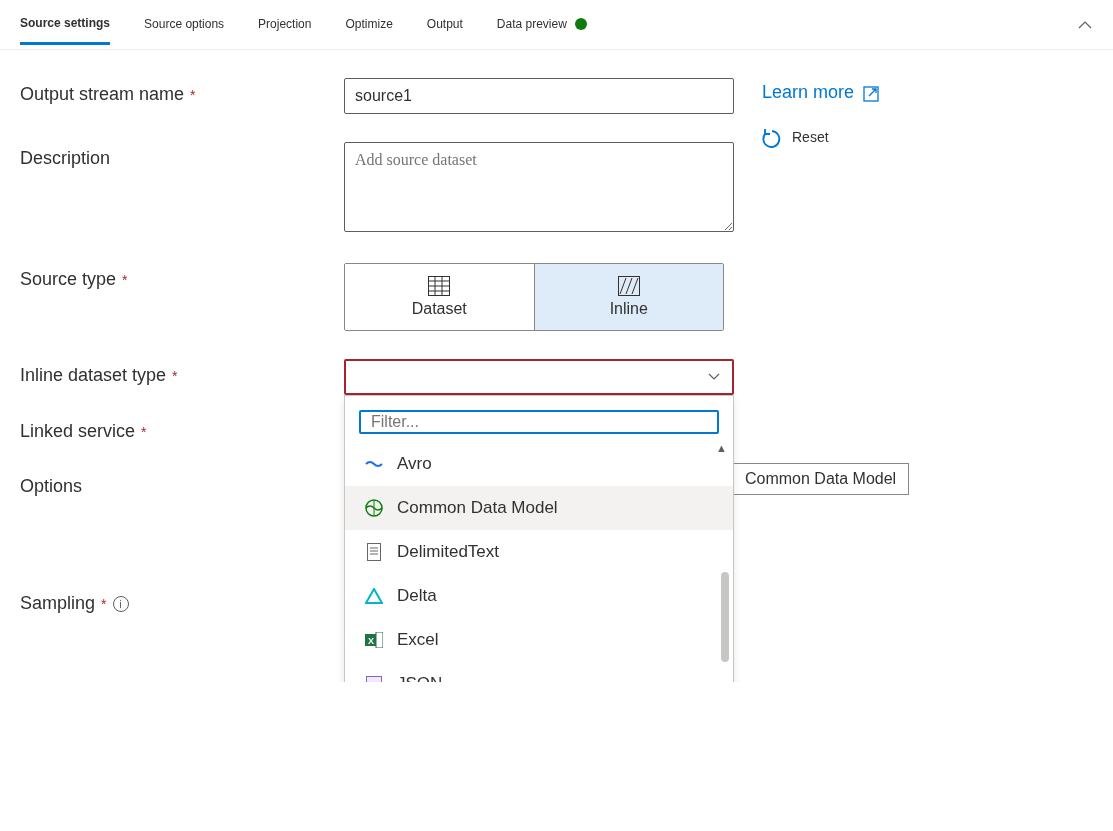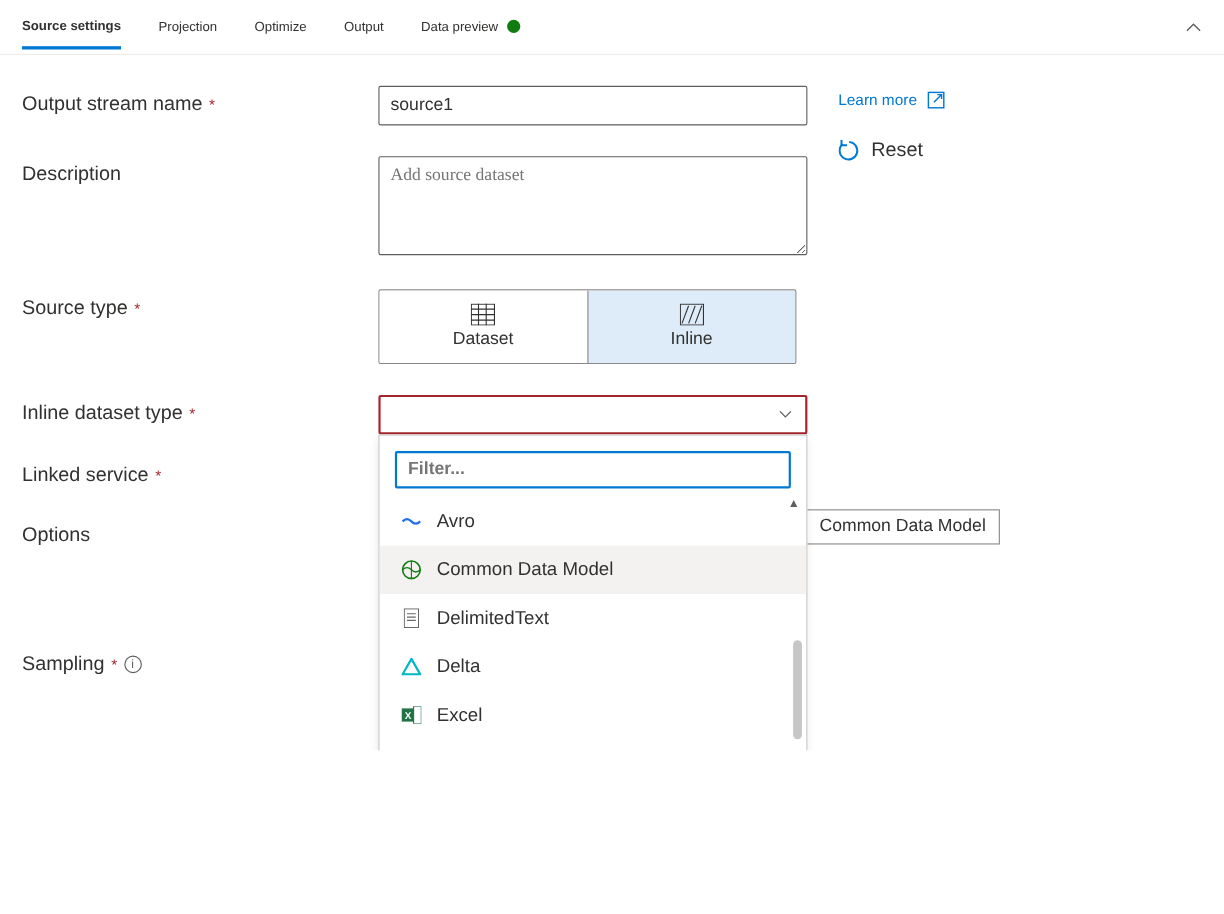--- a/index.html
+++ b/index.html
@@ -157,27 +157,26 @@
     width: 390px;
     background: #fff;
     border: 1px solid #c8c6c4;
     box-shadow: 0 4px 8px rgba(0,0,0,0.1);
     z-index: 10;
     padding: 8px 0 0 0;
   }
   .dd-filter {
     margin: 6px 14px 8px 14px;
     width: calc(100% - 28px);
-    height: 34px;
+    height: 24px;
     border: 2px solid #0078d4;
     border-radius: 2px;
     padding: 0 10px;
     font-size: 16px;
     outline: none;
-    font-weight: bold;
   }
   .dd-list {
     max-height: 370px;
     overflow-y: auto;
     display: flex;
     flex-direction: column;
     position:relative;
   }
   .dd-item {
     display: flex;
@@ -217,32 +216,32 @@
     border-radius: 4px;
   }
   .side-col {
     display: flex;
     flex-direction: column;
     gap: 26px;
     padding-top: 4px;
   }
   .link {
     color: #0078d4;
+    font-size: 18px;
+    cursor: pointer;
+    display: flex;
+    align-items: flex-end;
+    gap: 8px;
+  }
+  .reset {
+    color: #323130;
     font-size: 14px;
     cursor: pointer;
     display: flex;
     align-items: flex-start;
-    gap: 8px;
-  }
-  .reset {
-    color: #323130;
-    font-size: 18px;
-    cursor: pointer;
-    display: flex;
-    align-items: flex-end;
     gap: 10px;
   }
   .tooltip {
     position: absolute;
     left: 732px;
     top: 413px;
     border: 1px solid #8a8886;
     background: #fff;
     padding: 6px 12px;
     font-size: 16px;
@@ -250,20 +249,23 @@
     white-space: nowrap;
   }
   svg { display: block; }
 </style>
 </head>
 <body>
 
 <div class="tabs">
   <div class="tab active">
       <span>Source settings</span>
+    </div>
+  <div class="tab">
+      <span>Source options</span>
     </div>
   <div class="tab">
       <span>Projection</span>
     </div>
   <div class="tab">
       <span>Optimize</span>
     </div>
   <div class="tab">
       <span>Output</span>
     </div>

